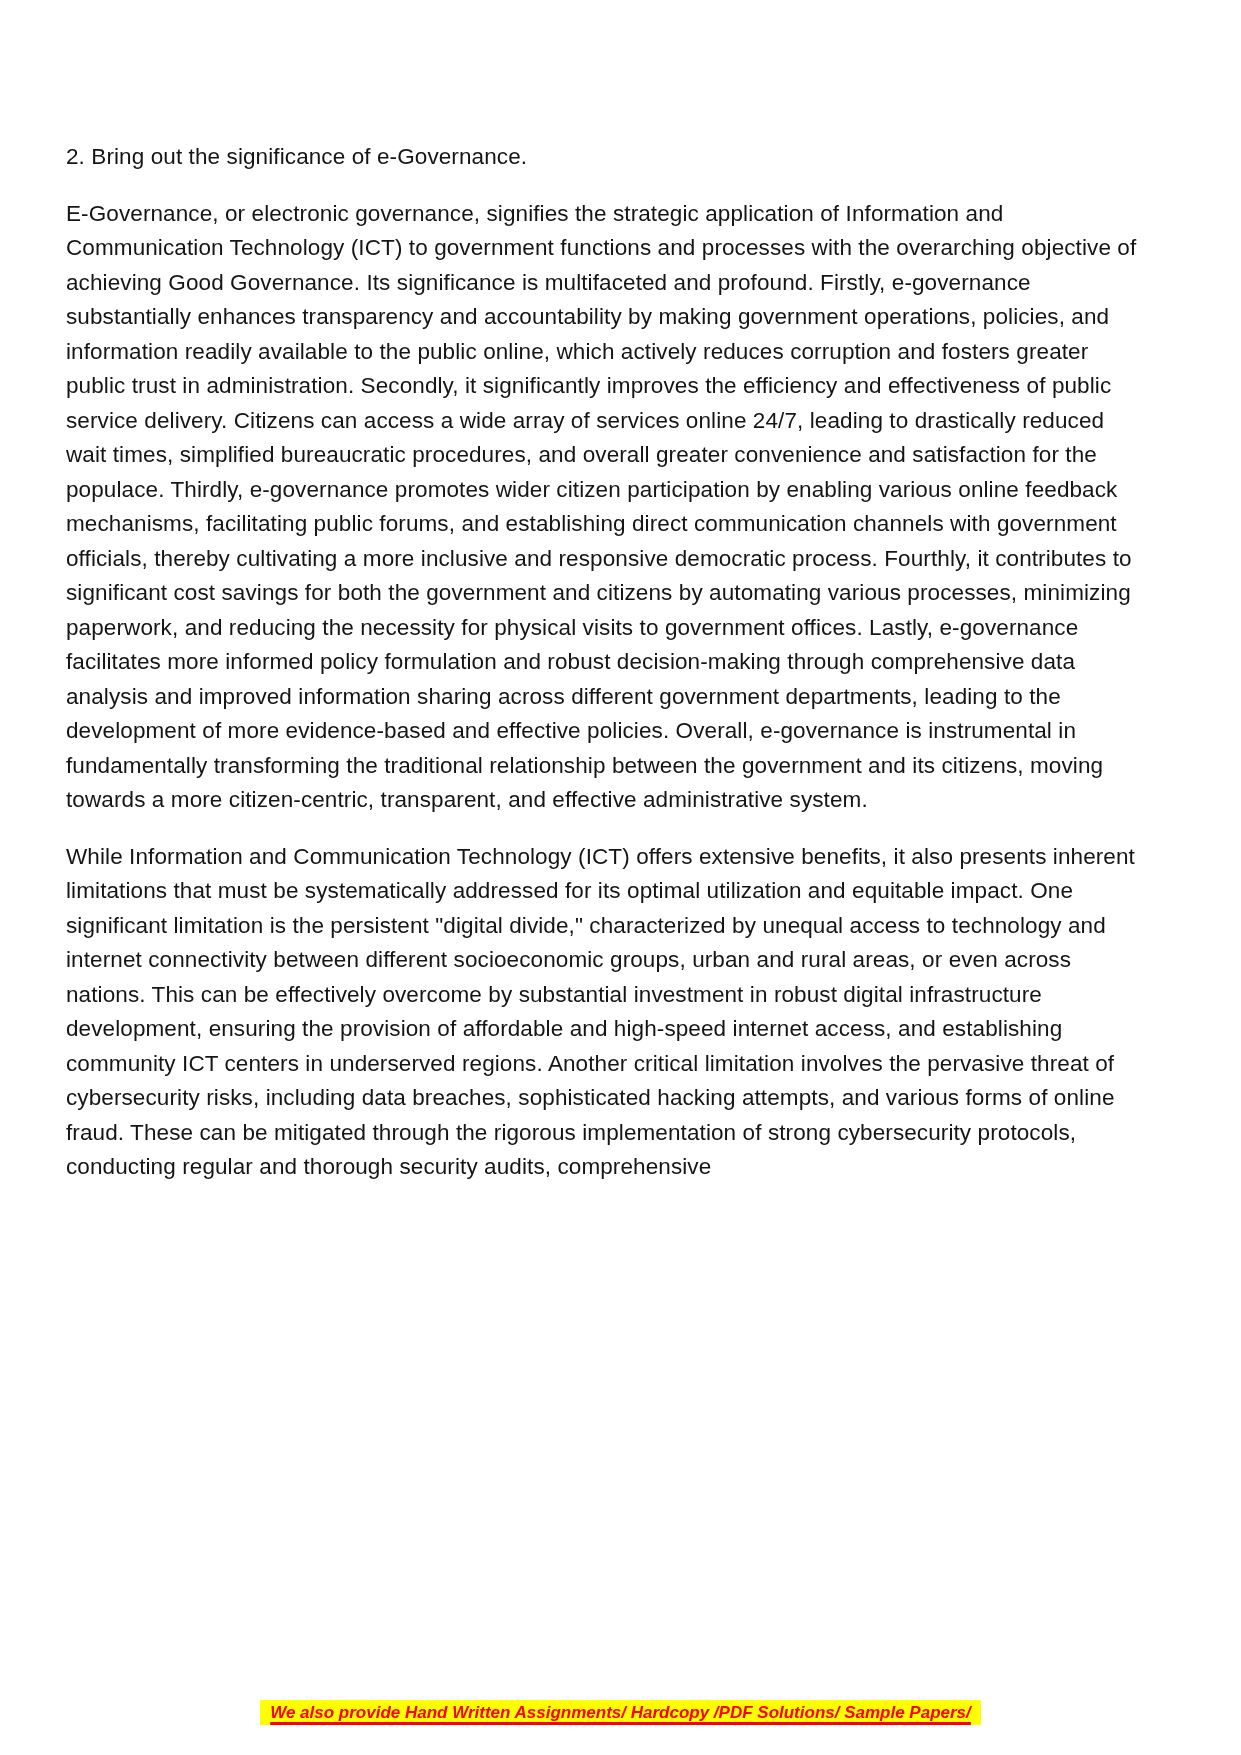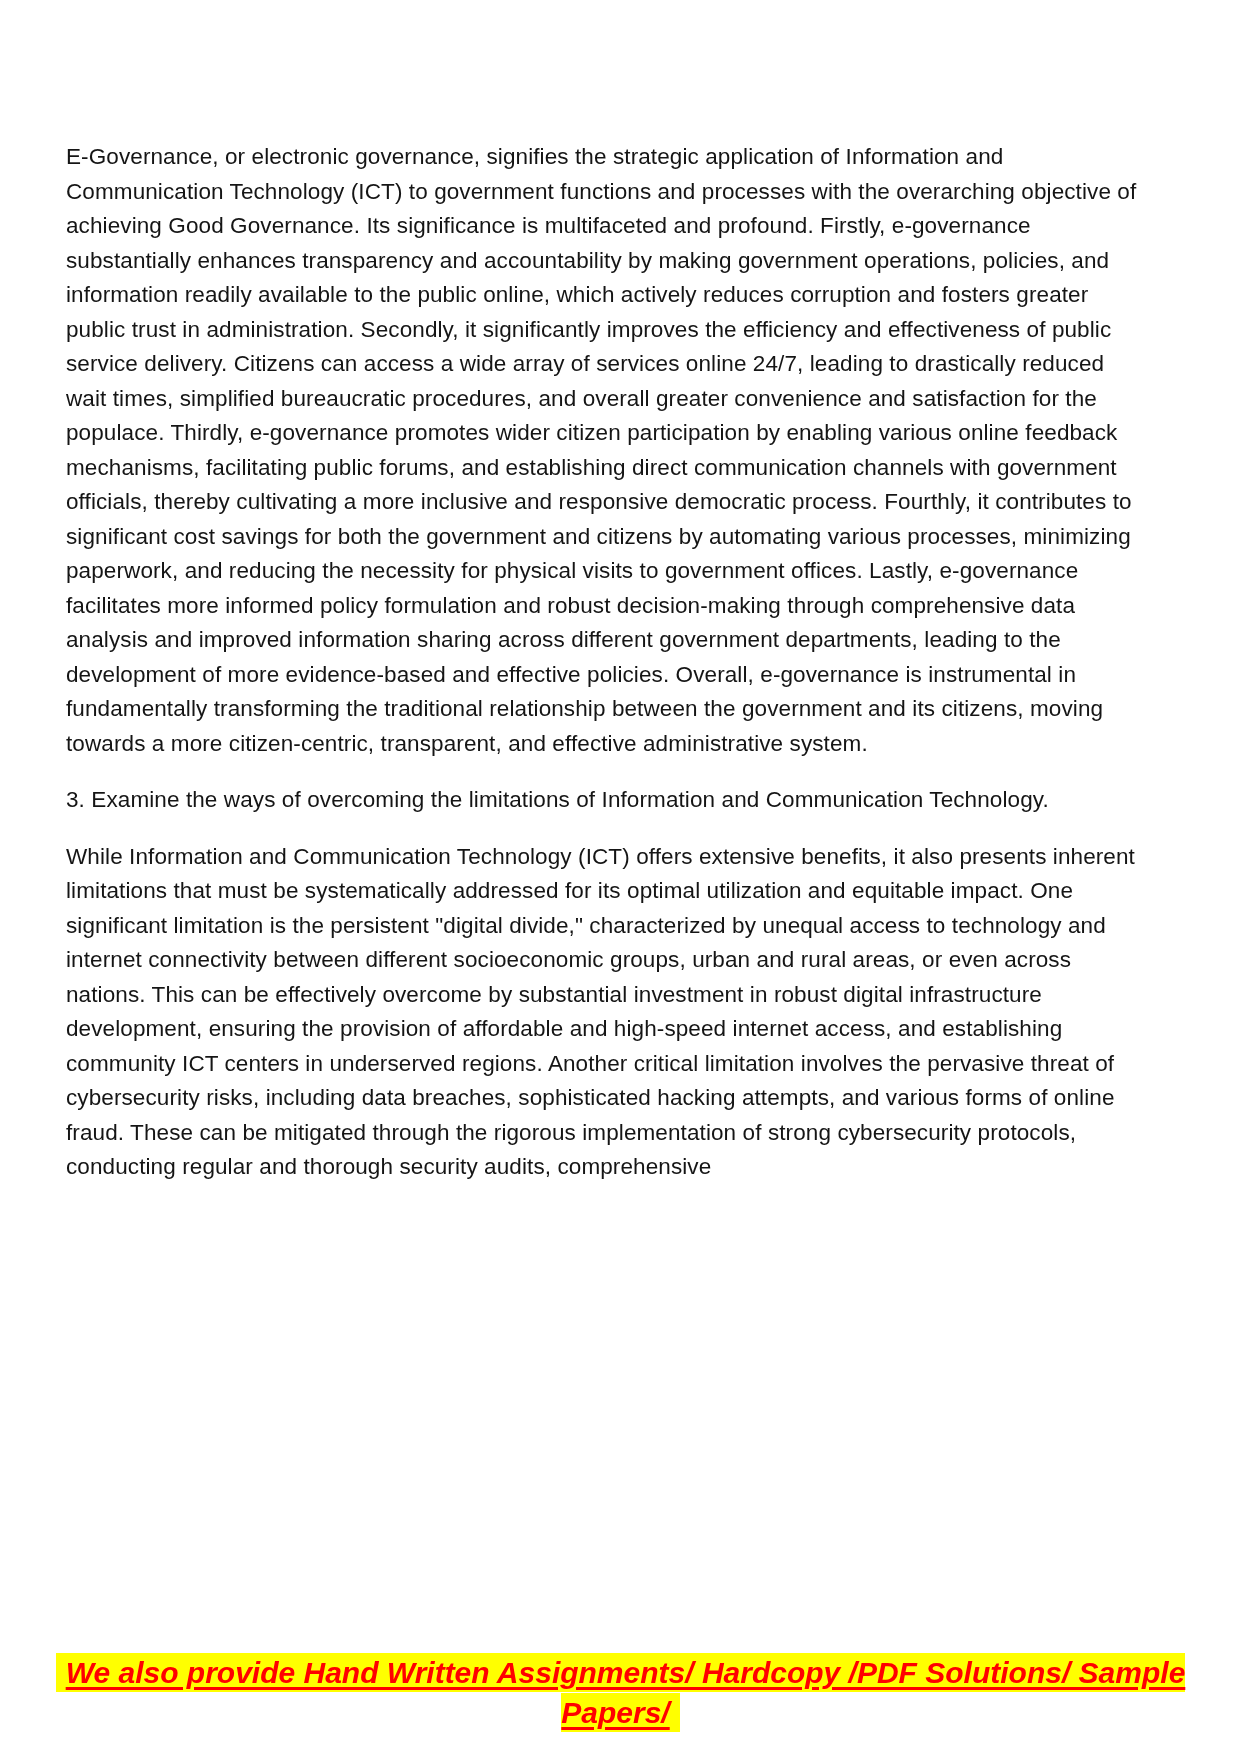--- a/index.html
+++ b/index.html
@@ -35,39 +35,39 @@
     letter-spacing: 0.1px;
   }
   .footer {
     position: absolute;
     left: 0;
     right: 0;
     bottom: 22px;
     text-align: center;
     font-style: italic;
     font-weight: 700;
-    font-size: 30px;
+    font-size: 17px;
     line-height: 40px;
   }
   .footer-line {
     display: inline;
     background: #ffff00;
     color: #ff0000;
     padding: 3px 10px;
     text-decoration: underline;
     text-decoration-thickness: 2.5px;
     text-underline-offset: 4px;
   }
 </style>
 </head>
 <body>
 
 <div class="page">
   <div class="content">
+    <p class="heading">2. Bring out the significance of e-Governance.</p>
     <p class="para">E-Governance, or electronic governance, signifies the strategic application of Information and Communication Technology (ICT) to government functions and processes with the overarching objective of achieving Good Governance. Its significance is multifaceted and profound. Firstly, e-governance substantially enhances transparency and accountability by making government operations, policies, and information readily available to the public online, which actively reduces corruption and fosters greater public trust in administration. Secondly, it significantly improves the efficiency and effectiveness of public service delivery. Citizens can access a wide array of services online 24/7, leading to drastically reduced wait times, simplified bureaucratic procedures, and overall greater convenience and satisfaction for the populace. Thirdly, e-governance promotes wider citizen participation by enabling various online feedback mechanisms, facilitating public forums, and establishing direct communication channels with government officials, thereby cultivating a more inclusive and responsive democratic process. Fourthly, it contributes to significant cost savings for both the government and citizens by automating various processes, minimizing paperwork, and reducing the necessity for physical visits to government offices. Lastly, e-governance facilitates more informed policy formulation and robust decision-making through comprehensive data analysis and improved information sharing across different government departments, leading to the development of more evidence-based and effective policies. Overall, e-governance is instrumental in fundamentally transforming the traditional relationship between the government and its citizens, moving towards a more citizen-centric, transparent, and effective administrative system.</p>
-    <p class="heading">3. Examine the ways of overcoming the limitations of Information and Communication Technology.</p>
     <p class="para">While Information and Communication Technology (ICT) offers extensive benefits, it also presents inherent limitations that must be systematically addressed for its optimal utilization and equitable impact. One significant limitation is the persistent "digital divide," characterized by unequal access to technology and internet connectivity between different socioeconomic groups, urban and rural areas, or even across nations. This can be effectively overcome by substantial investment in robust digital infrastructure development, ensuring the provision of affordable and high-speed internet access, and establishing community ICT centers in underserved regions. Another critical limitation involves the pervasive threat of cybersecurity risks, including data breaches, sophisticated hacking attempts, and various forms of online fraud. These can be mitigated through the rigorous implementation of strong cybersecurity protocols, conducting regular and thorough security audits, comprehensive</p>
   </div>
 
   <div class="footer">
     <span class="footer-line">We also provide Hand Written Assignments/ Hardcopy /PDF Solutions/ Sample Papers/</span><br>
   </div>
 </div>
 
 </body></html>

